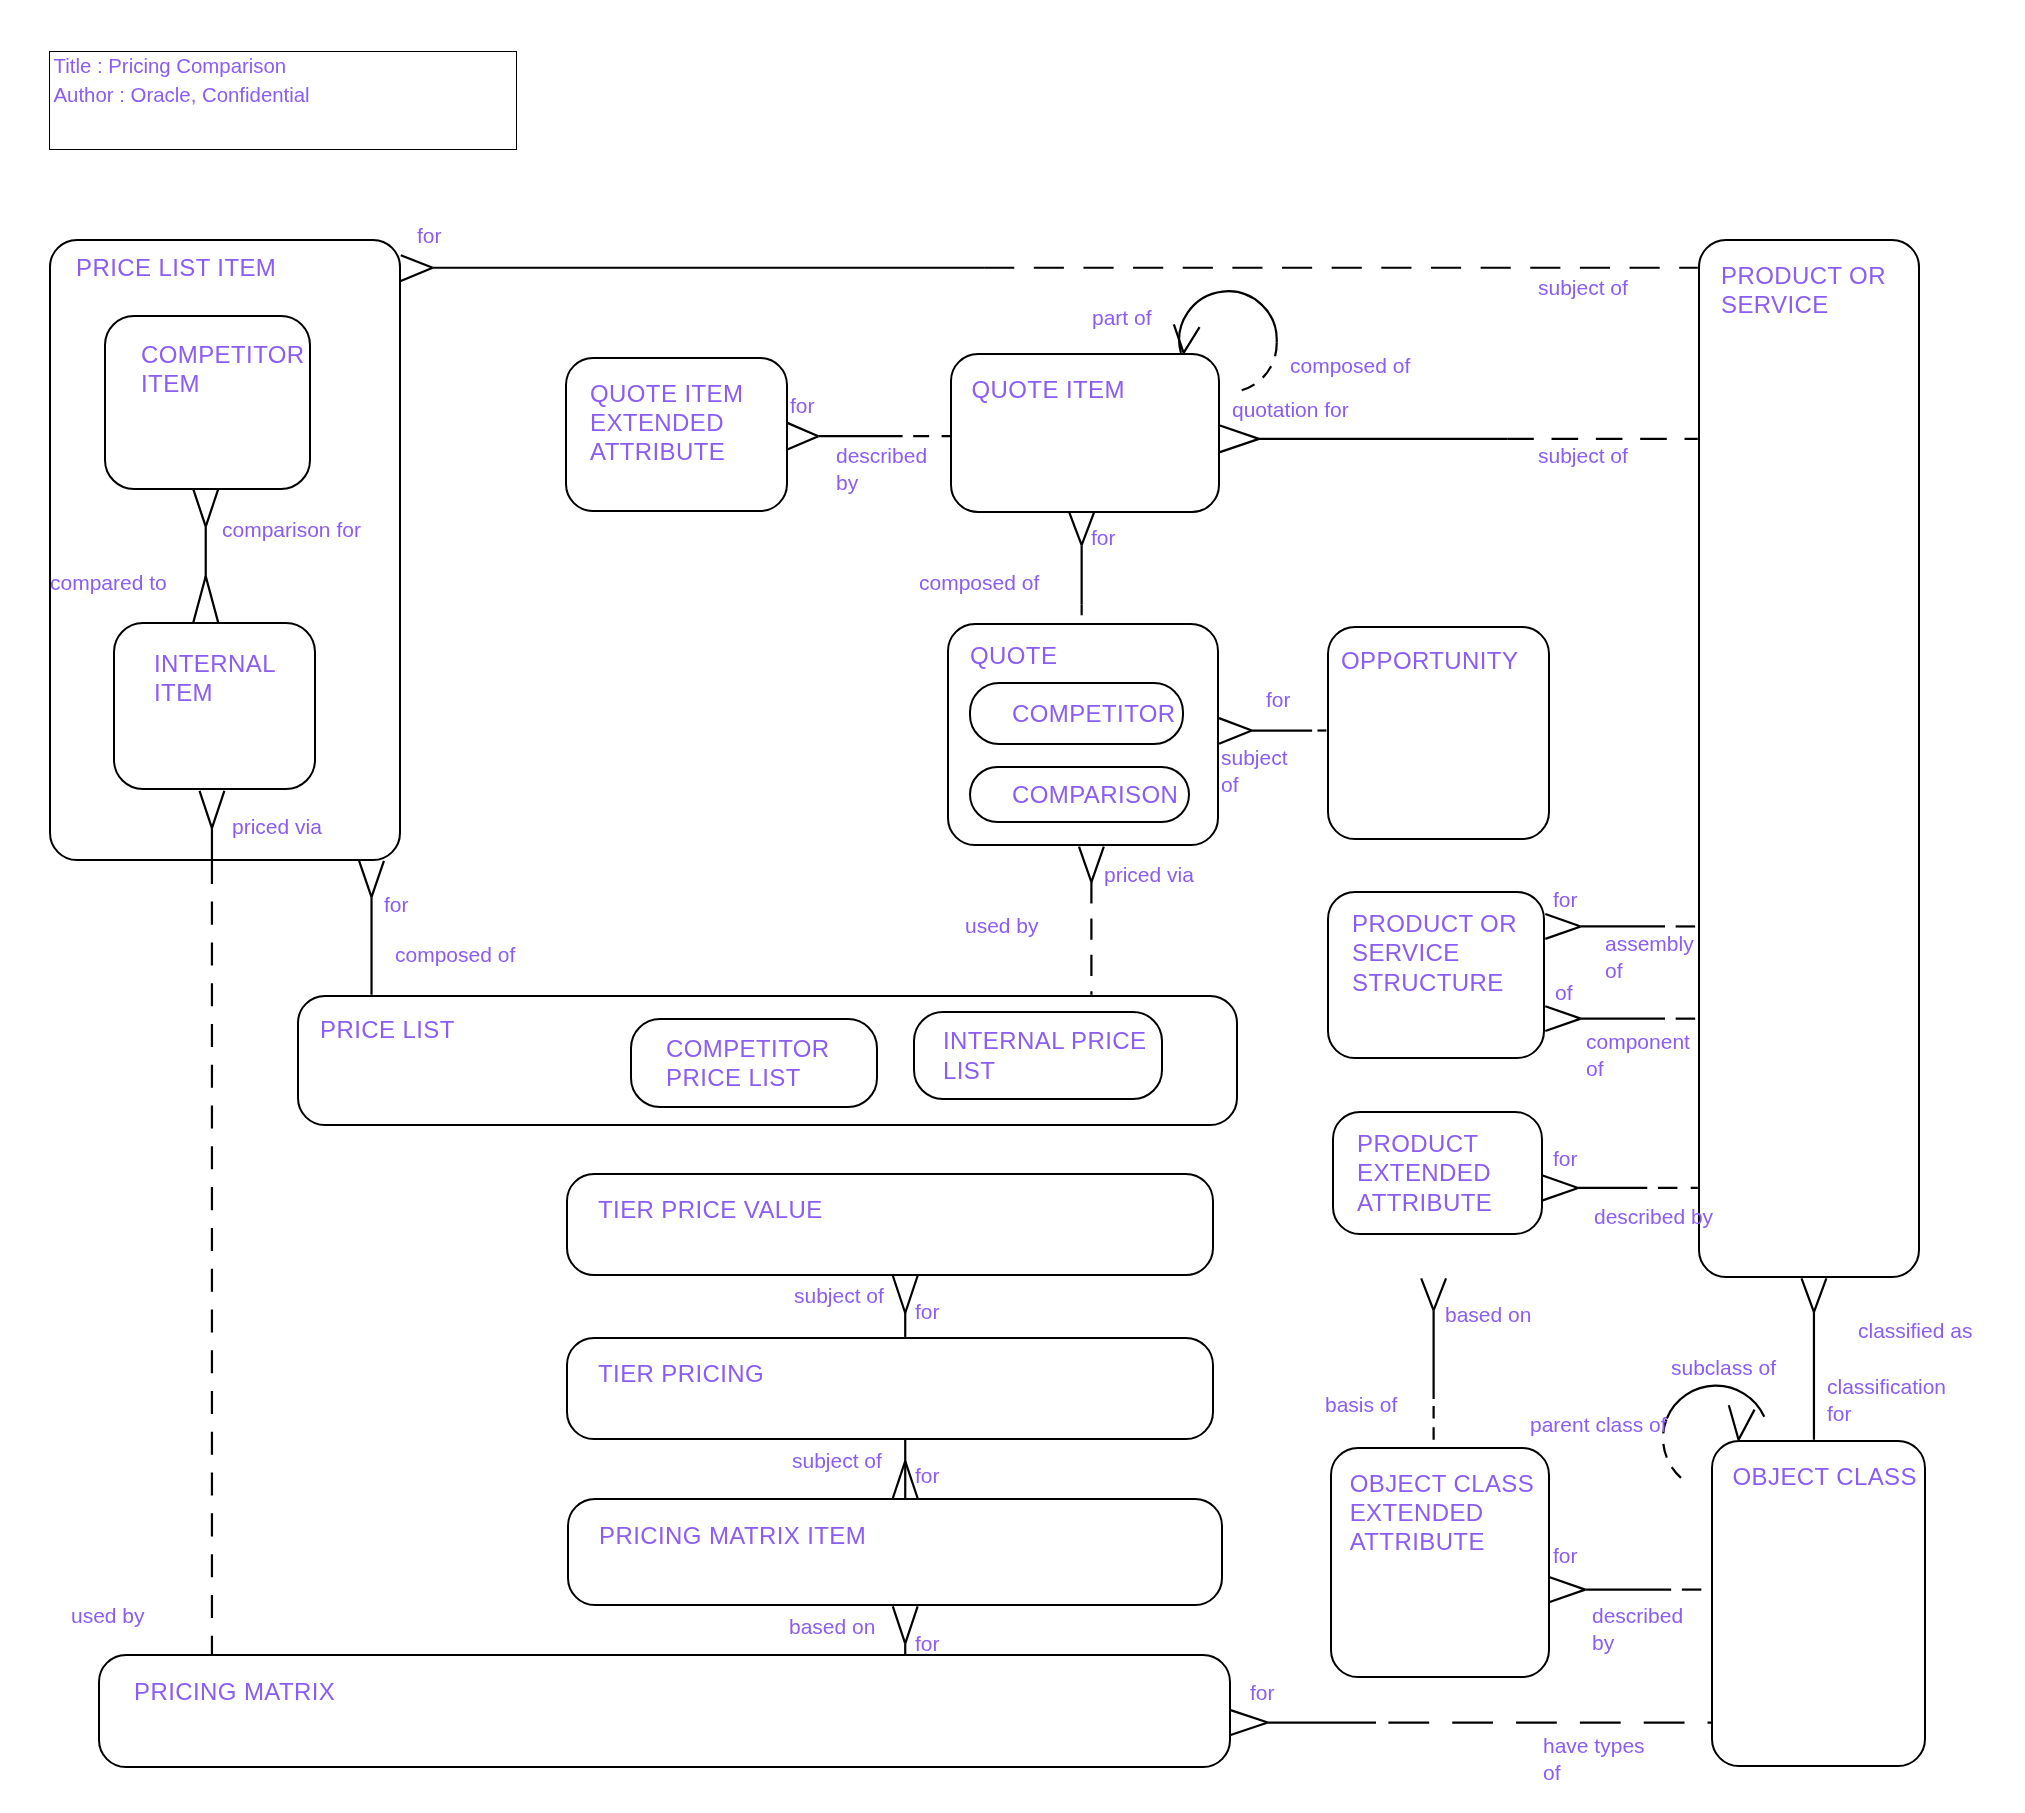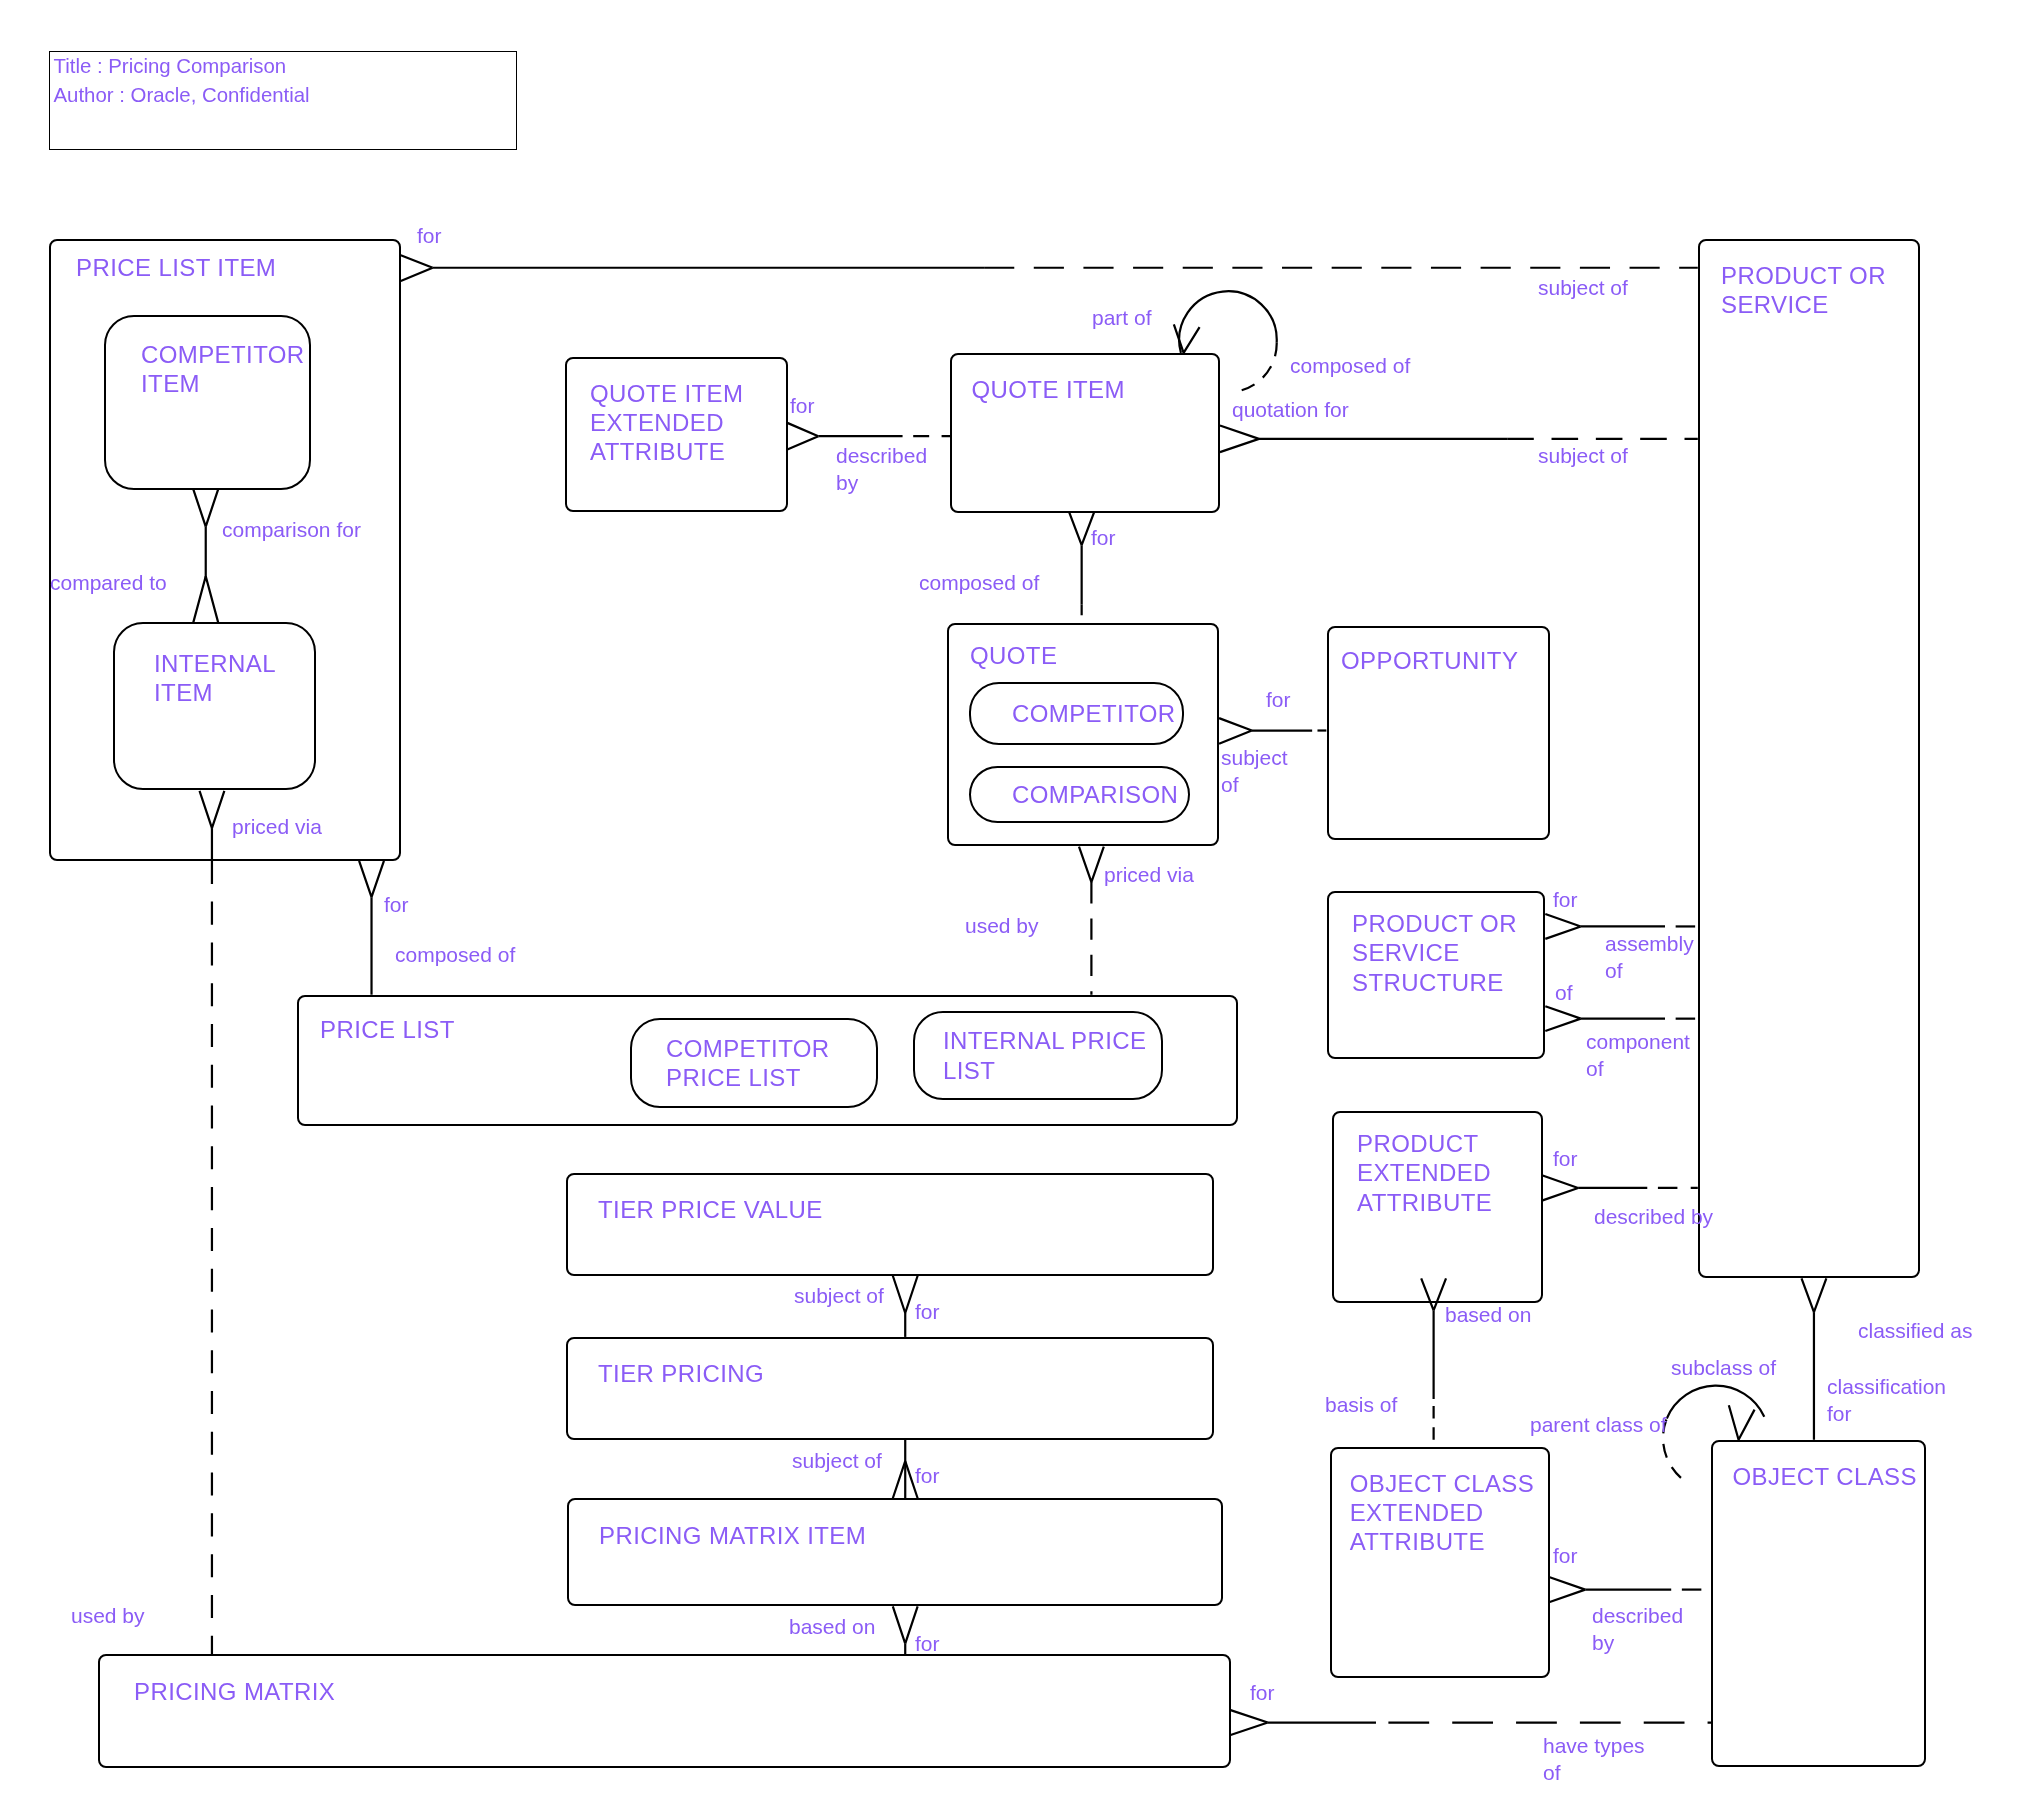--- a/index.html
+++ b/index.html
@@ -1,19 +1,19 @@
 <!DOCTYPE html>
 <html style="font-size:14px"><head>
 <meta charset="utf-8">
 <style>
   html,body{margin:0;padding:0;background:#fff;}
   #canvas{position:relative;width:2025px;height:1813px;background:#ffffff;
           font-family:"Liberation Sans","DejaVu Sans",sans-serif;color:#8b5cf6;overflow:hidden;}
   #wires{position:absolute;left:0;top:0;z-index:1;}
-  .entity{position:absolute;border:2.7px solid #000;border-radius:8px;background:transparent;box-sizing:border-box;z-index:2;}
+  .entity{position:absolute;border:2.7px solid #000;border-radius:28px;background:transparent;box-sizing:border-box;z-index:2;}
   .subtype{border-radius:30px;}
   .entity-label{font-size:24px;letter-spacing:0.4px;line-height:1.22;white-space:pre-line;}
   .pad{position:absolute;}
   .rel-label{position:absolute;font-size:21px;line-height:1.28;white-space:pre-line;z-index:3;}
   #title-box{position:absolute;left:49px;top:51px;width:468px;height:99px;border:1.8px solid #000;box-sizing:border-box;z-index:2;}
   #title-box .tl{font-size:20.4px;line-height:1.4;padding-left:3.5px;}
   .vcenter{display:flex;align-items:center;}
 </style>
 </head>
 <body>
@@ -181,21 +181,21 @@
     <div class="entity-label" style="padding-left:41px;">COMPARISON</div>
   </div>
   <div class="entity" style="left:1327px;top:626px;width:223px;height:214px;">
     <div class="pad entity-label" style="left:12px;top:17.7px;">OPPORTUNITY</div>
   </div>
   <div class="entity" style="left:1327px;top:891px;width:218px;height:168px;">
     <div class="pad entity-label" style="left:23px;top:16px;">PRODUCT OR
 SERVICE
 STRUCTURE</div>
   </div>
-  <div class="entity" style="left:1332px;top:1111px;width:211px;height:192px;text-decoration:underline;">
+  <div class="entity" style="left:1332px;top:1111px;width:211px;height:124px;text-decoration:underline;">
     <div class="pad entity-label" style="left:23px;top:16px;">PRODUCT
 EXTENDED
 ATTRIBUTE</div>
   </div>
   <div class="entity" style="left:297px;top:995px;width:941px;height:131px;">
     <div class="pad entity-label" style="left:21px;top:17.7px;">PRICE LIST</div>
   </div>
   <div class="entity subtype vcenter" style="left:630px;top:1018px;width:248px;height:90px;">
     <div class="entity-label" style="padding-left:34px;">COMPETITOR
 PRICE LIST</div>

